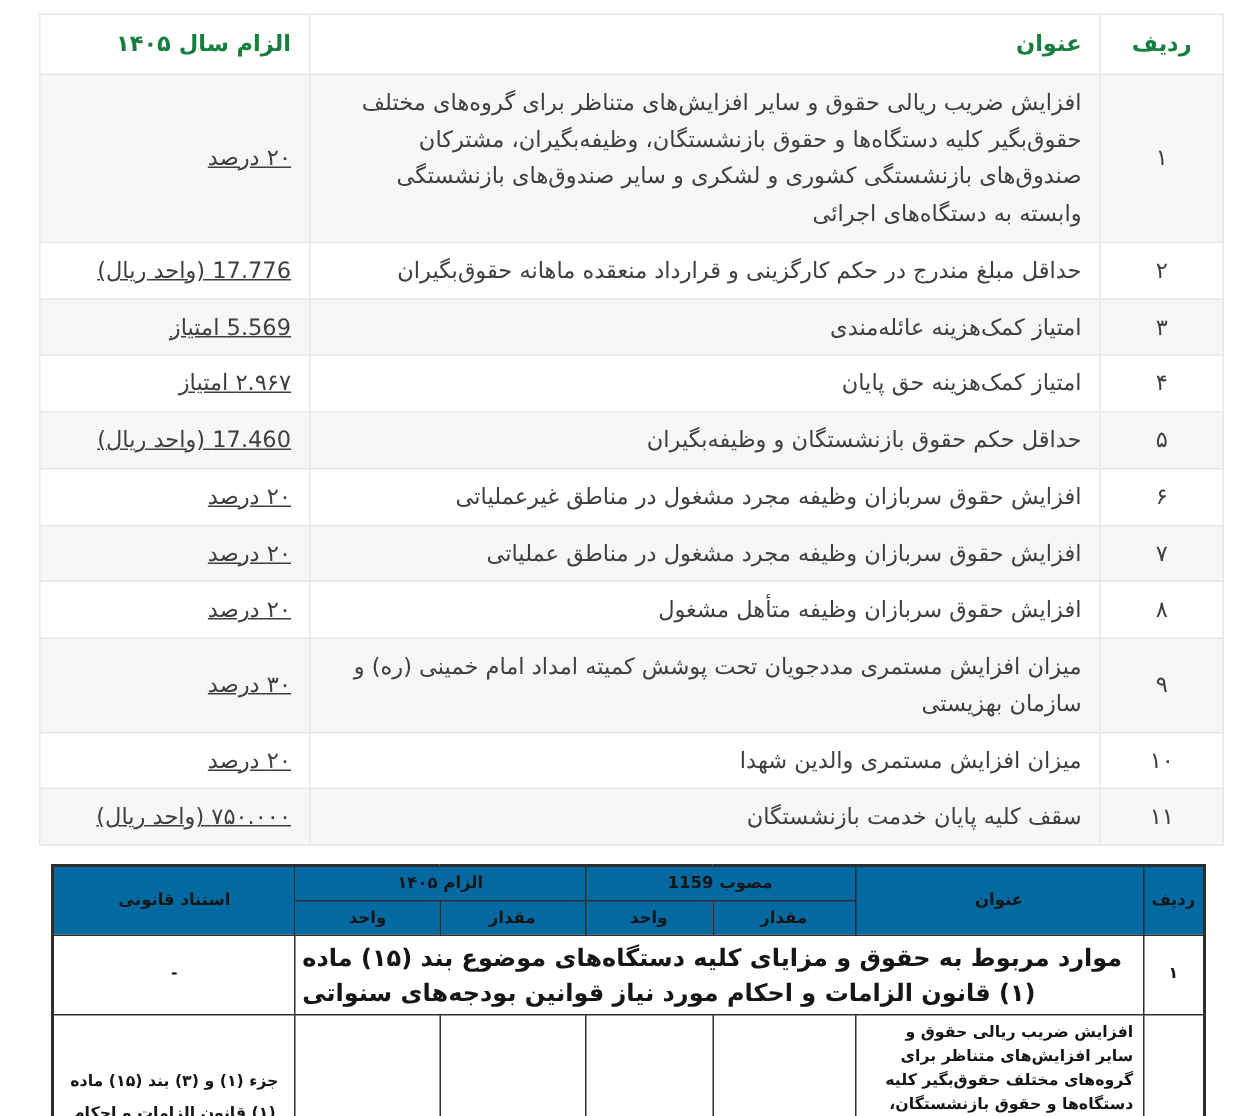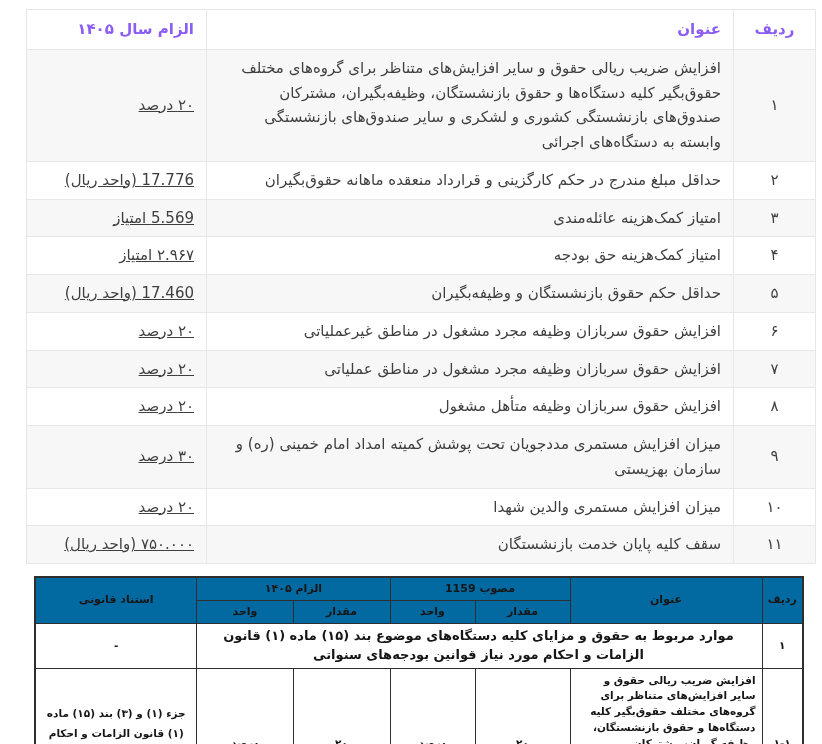--- a/index.html
+++ b/index.html
@@ -25,21 +25,21 @@
   .t1 th, .t1 td {
     border: 1px solid #e7e7e7;
     padding: 6px 12px;
     line-height: 1.65;
     vertical-align: middle;
     text-align: right;
     word-wrap: break-word;
   }
   .t1 thead th {
     font-weight: bold;
-    color: #8b5cf6;
+    color: #15803d;
     background: #ffffff;
     padding: 7px 12px;
   }
   .t1 tbody tr:nth-child(odd) td { background: #f7f7f7; }
   .t1 .c-num  { width: 82px; }
   .t1 .c-val  { width: 180px; }
   .t1 td.num, .t1 th.num { text-align: center; }
   .t1 td.val { padding-left: 24px; text-decoration: underline; }
 
   
@@ -62,21 +62,21 @@
     word-wrap: break-word;
   }
   .t2 thead th { background: #0369a1; font-size: 11px; }
   .t2 .c2-num   { width: 41px; }
   .t2 .c2-title { width: 192px; }
   .t2 .c2-am4   { width: 95px; }
   .t2 .c2-un4   { width: 85px; }
   .t2 .c2-am5   { width: 97px; }
   .t2 .c2-un5   { width: 96px; }
   .t2 .c2-legal { width: 162px; }
-  .t2 td.sec-text { text-align: center; padding-right: 6px; font-size: 13px; }
+  .t2 td.sec-text { text-align: left; padding-right: 6px; font-size: 16px; }
   .t2 td.title-cell { text-align: right; padding: 4px 6px; line-height: 1.5; }
   .t2 td.legal-cell { line-height: 1.95; font-size: 10.5px; }
 </style>
 </head>
 <body>
 
 <div class="page">
 
   <div class="t1-wrap">
     <table class="t1">
@@ -103,21 +103,21 @@
           <td>حداقل مبلغ مندرج در حکم کارگزینی و قرارداد منعقده ماهانه حقوق‌بگیران</td>
           <td class="val">17.776 (واحد ریال)</td>
         </tr>
         <tr>
           <td class="num">۳</td>
           <td>امتیاز کمک‌هزینه عائله‌مندی</td>
           <td class="val">5.569 امتیاز</td>
         </tr>
         <tr>
           <td class="num">۴</td>
-          <td>امتیاز کمک‌هزینه حق بودجه</td>
+          <td>امتیاز کمک‌هزینه حق پایان</td>
           <td class="val">۲.۹۶۷ امتیاز</td>
         </tr>
         <tr>
           <td class="num">۵</td>
           <td>حداقل حکم حقوق بازنشستگان و وظیفه‌بگیران</td>
           <td class="val">17.460 (واحد ریال)</td>
         </tr>
         <tr>
           <td class="num">۶</td>
           <td>افزایش حقوق سربازان وظیفه مجرد مشغول در مناطق غیرعملیاتی</td>

